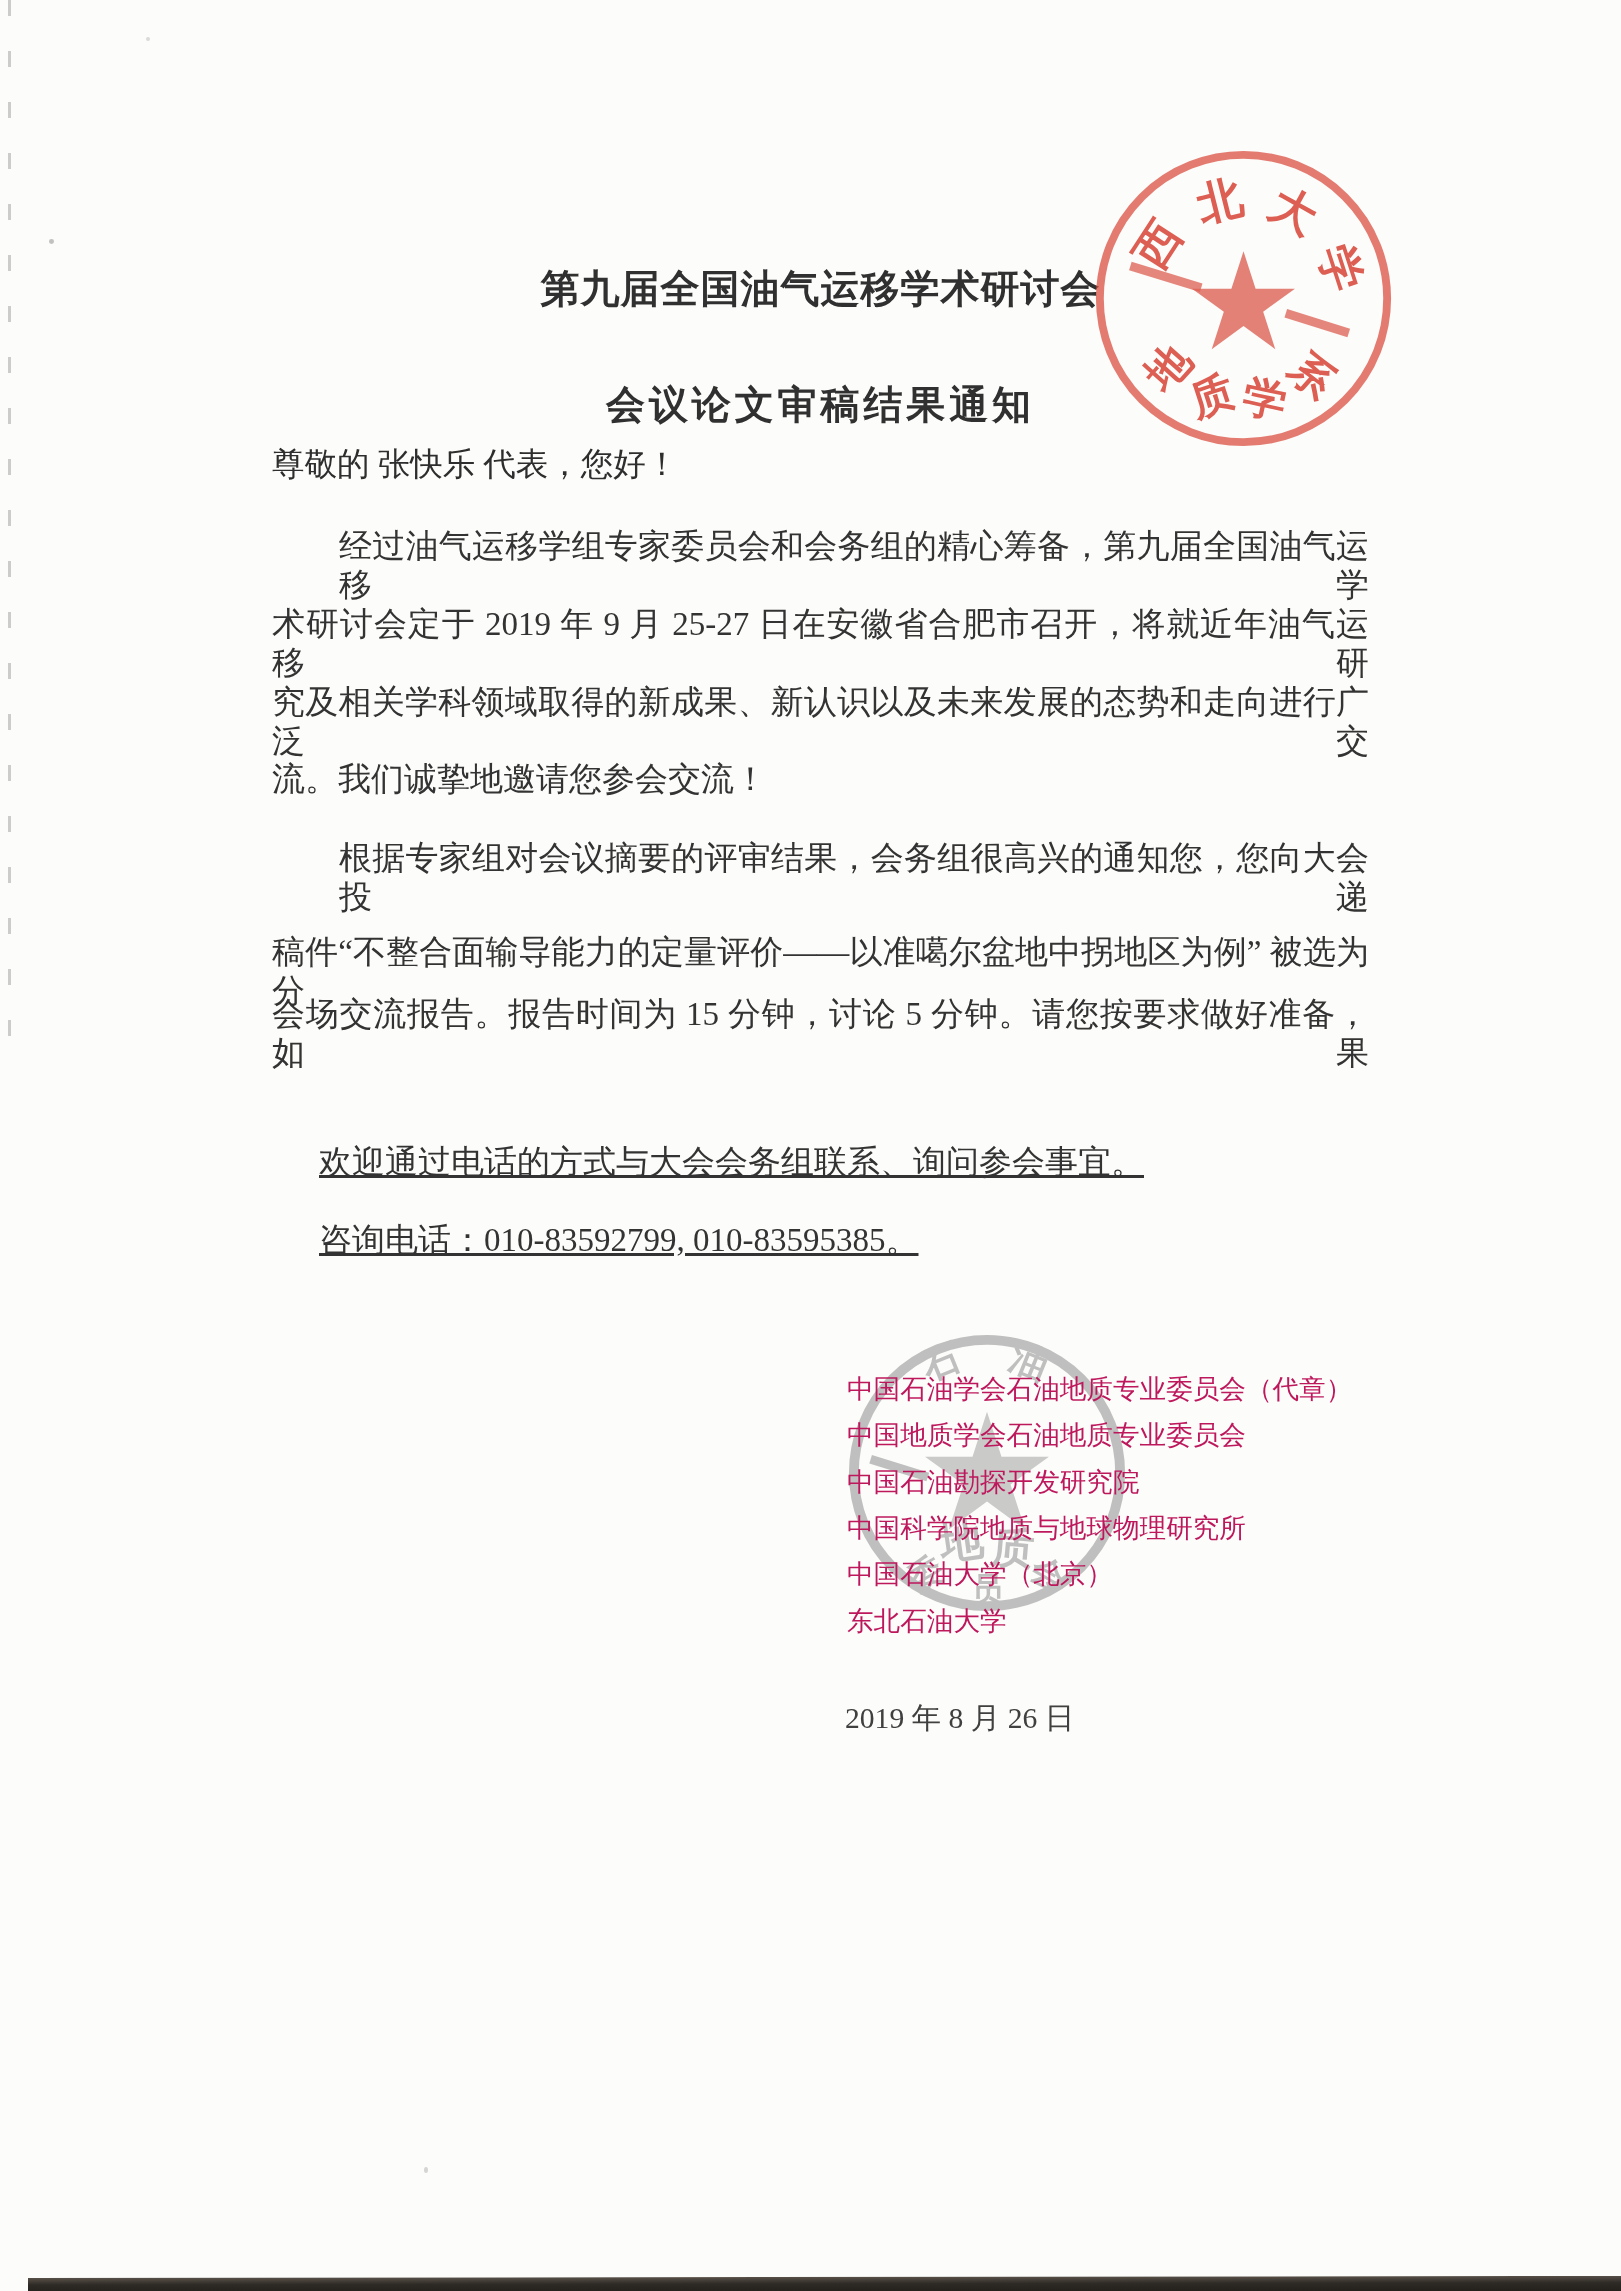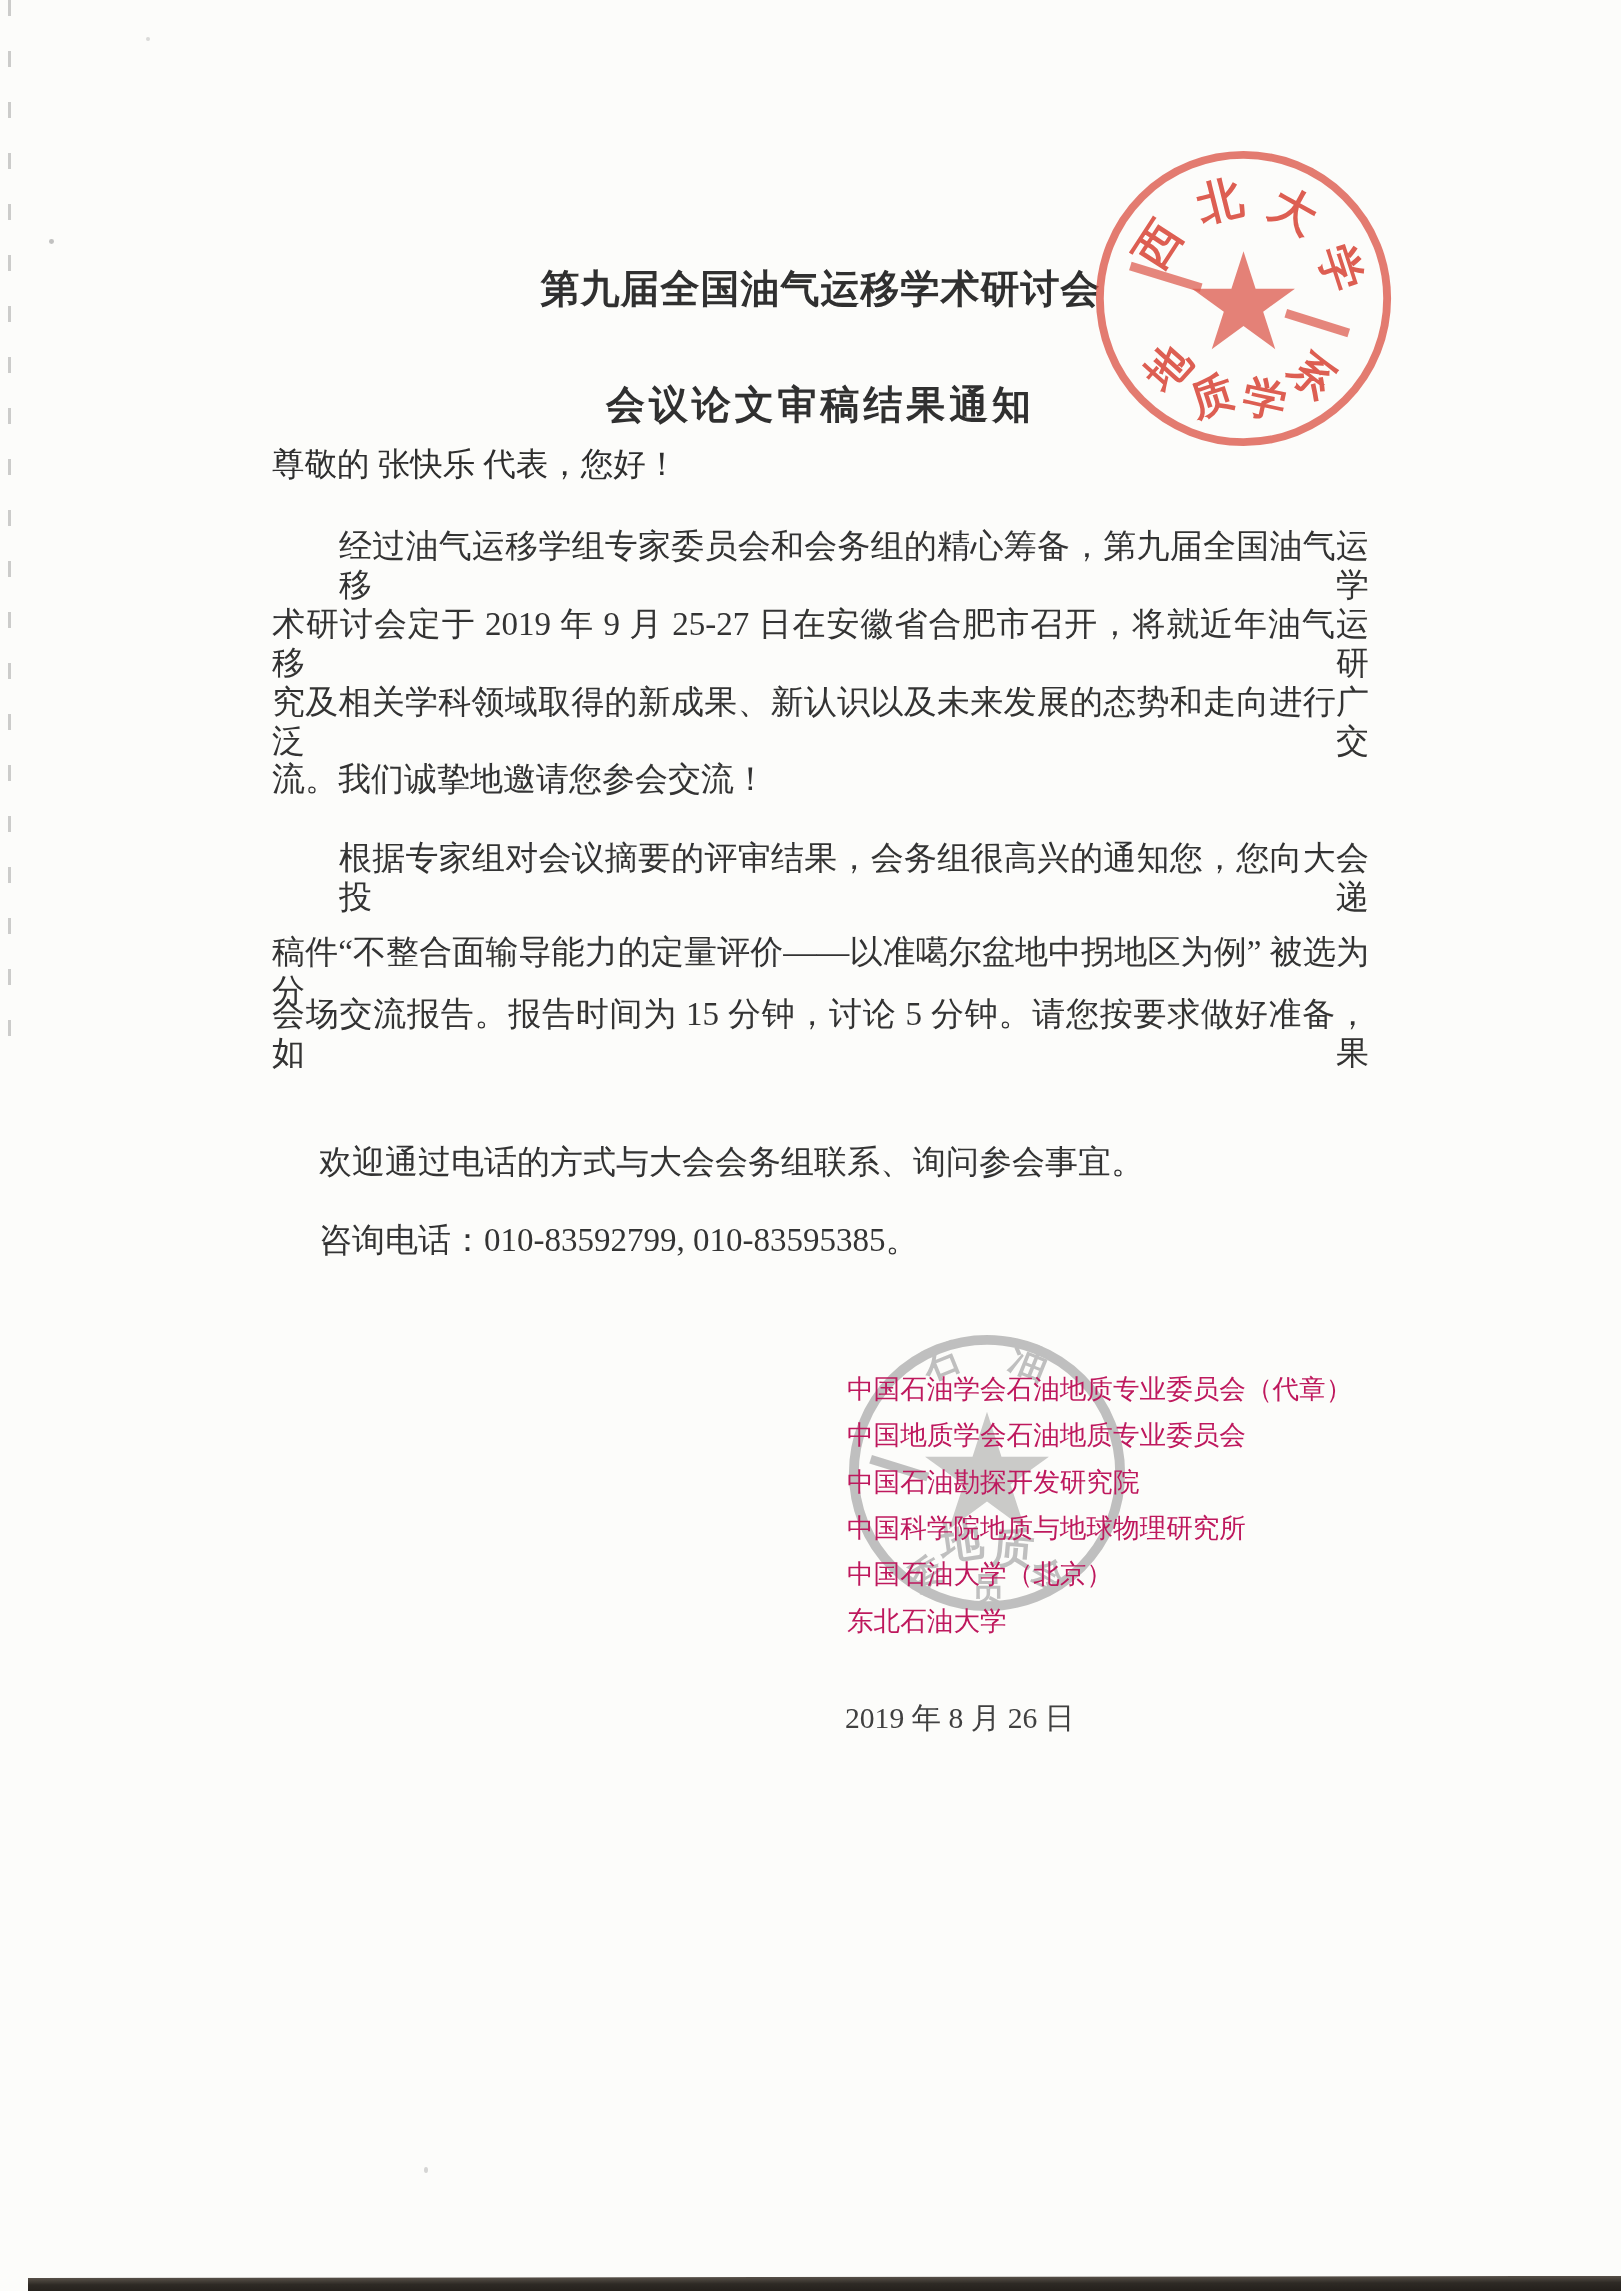--- a/index.html
+++ b/index.html
@@ -42,21 +42,21 @@
   }
   .bline{
     position:absolute;left:272px;width:1097px;
     font-size:33px;line-height:39px;white-space:nowrap;color:#333;
   }
   .bline.just{
     white-space:normal;word-break:break-all;
     text-align:justify;text-align-last:justify;
   }
   .bline.ind2{padding-left:67px;width:1030px;}
-  .bline.ind1{padding-left:47px;}
+  .bline.ind1{padding-left:47px;text-decoration:underline;}
   .l1{top:527px;}.l2{top:605px;}.l3{top:683px;}.l4{top:760px;}
   .l5{top:839px;}.l6{top:917px;margin-top:16px;}.l7{top:995px;}.l8{top:1073px;}
   .l9{top:1143px;}.l10{top:1221px;}
   
   .sig{
     position:absolute;left:847px;width:690px;
     font-size:26.6px;line-height:33px;white-space:nowrap;color:#be185d;
     z-index:3;
   }
   .g1{top:1373px;}.g2{top:1419px;}.g3{top:1466px;}

